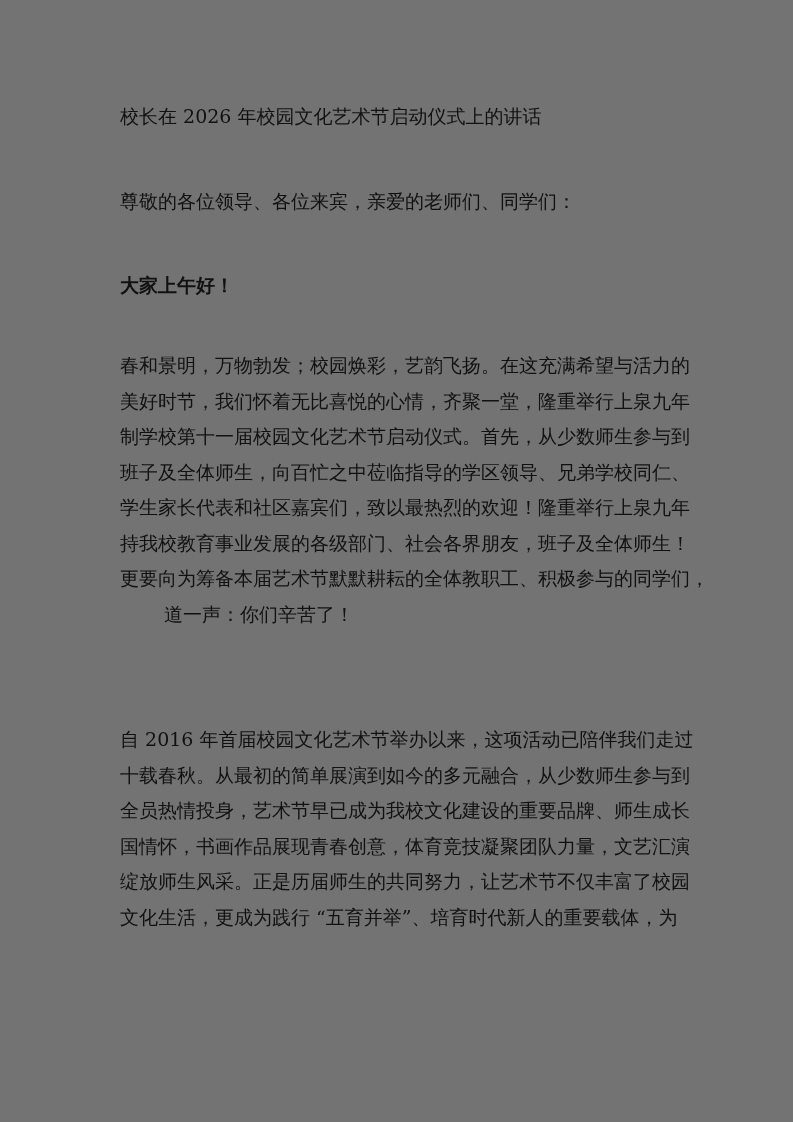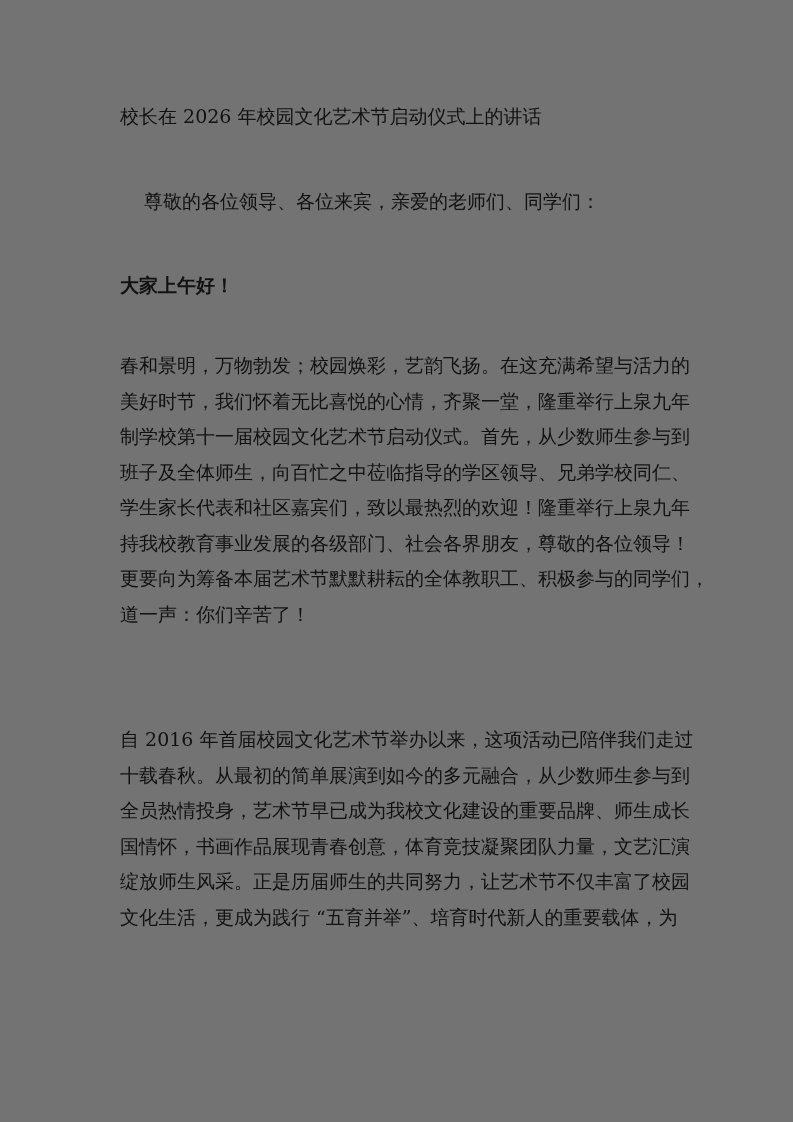--- a/index.html
+++ b/index.html
@@ -32,31 +32,32 @@
   }
   .line {
     display: block;
     white-space: nowrap;
     text-align: justify;
     text-align-last: justify;
     height: 35.5px;
   }
   .line.last {
     text-align-last: left;
+    margin-left: 44px;
   }
   .single {
     position: absolute;
     left: 120px;
     font-size: 19px;
     line-height: 24px;
     margin: 0;
     white-space: nowrap;
   }
   #title { top: 104px; }
-  #salutation { top: 189px; margin-left: 24px; }
+  #salutation { top: 189px; }
   #greeting { top: 273px; font-weight: bold; }
   #para1 { top: 348px; }
   #para2 { top: 722px; }
 </style>
 </head>
 <body>
 
 <div class="page">
 
   <p class="single" id="title">校长在 2026 年校园文化艺术节启动仪式上的讲话</p>
@@ -64,21 +65,21 @@
   <p class="single" id="salutation">尊敬的各位领导、各位来宾，亲爱的老师们、同学们：</p>
 
   <p class="single" id="greeting">大家上午好！</p>
 
   <div class="block" id="para1">
     <span class="line">春和景明，万物勃发；校园焕彩，艺韵飞扬。在这充满希望与活力的</span>
     <span class="line">美好时节，我们怀着无比喜悦的心情，齐聚一堂，隆重举行上泉九年</span>
     <span class="line">制学校第十一届校园文化艺术节启动仪式。首先，从少数师生参与到</span>
     <span class="line">班子及全体师生，向百忙之中莅临指导的学区领导、兄弟学校同仁、</span>
     <span class="line">学生家长代表和社区嘉宾们，致以最热烈的欢迎！隆重举行上泉九年</span>
-    <span class="line">持我校教育事业发展的各级部门、社会各界朋友，尊敬的各位领导！</span>
+    <span class="line">持我校教育事业发展的各级部门、社会各界朋友，班子及全体师生！</span>
     <span class="line">更要向为筹备本届艺术节默默耕耘的全体教职工、积极参与的同学们，</span>
     <span class="line last">道一声：你们辛苦了！</span>
   </div>
 
   <div class="block" id="para2">
     <span class="line">自 2016 年首届校园文化艺术节举办以来，这项活动已陪伴我们走过</span>
     <span class="line">十载春秋。从最初的简单展演到如今的多元融合，从少数师生参与到</span>
     <span class="line">全员热情投身，艺术节早已成为我校文化建设的重要品牌、师生成长</span>
     <span class="line">国情怀，书画作品展现青春创意，体育竞技凝聚团队力量，文艺汇演</span>
     <span class="line">绽放师生风采。正是历届师生的共同努力，让艺术节不仅丰富了校园</span>

